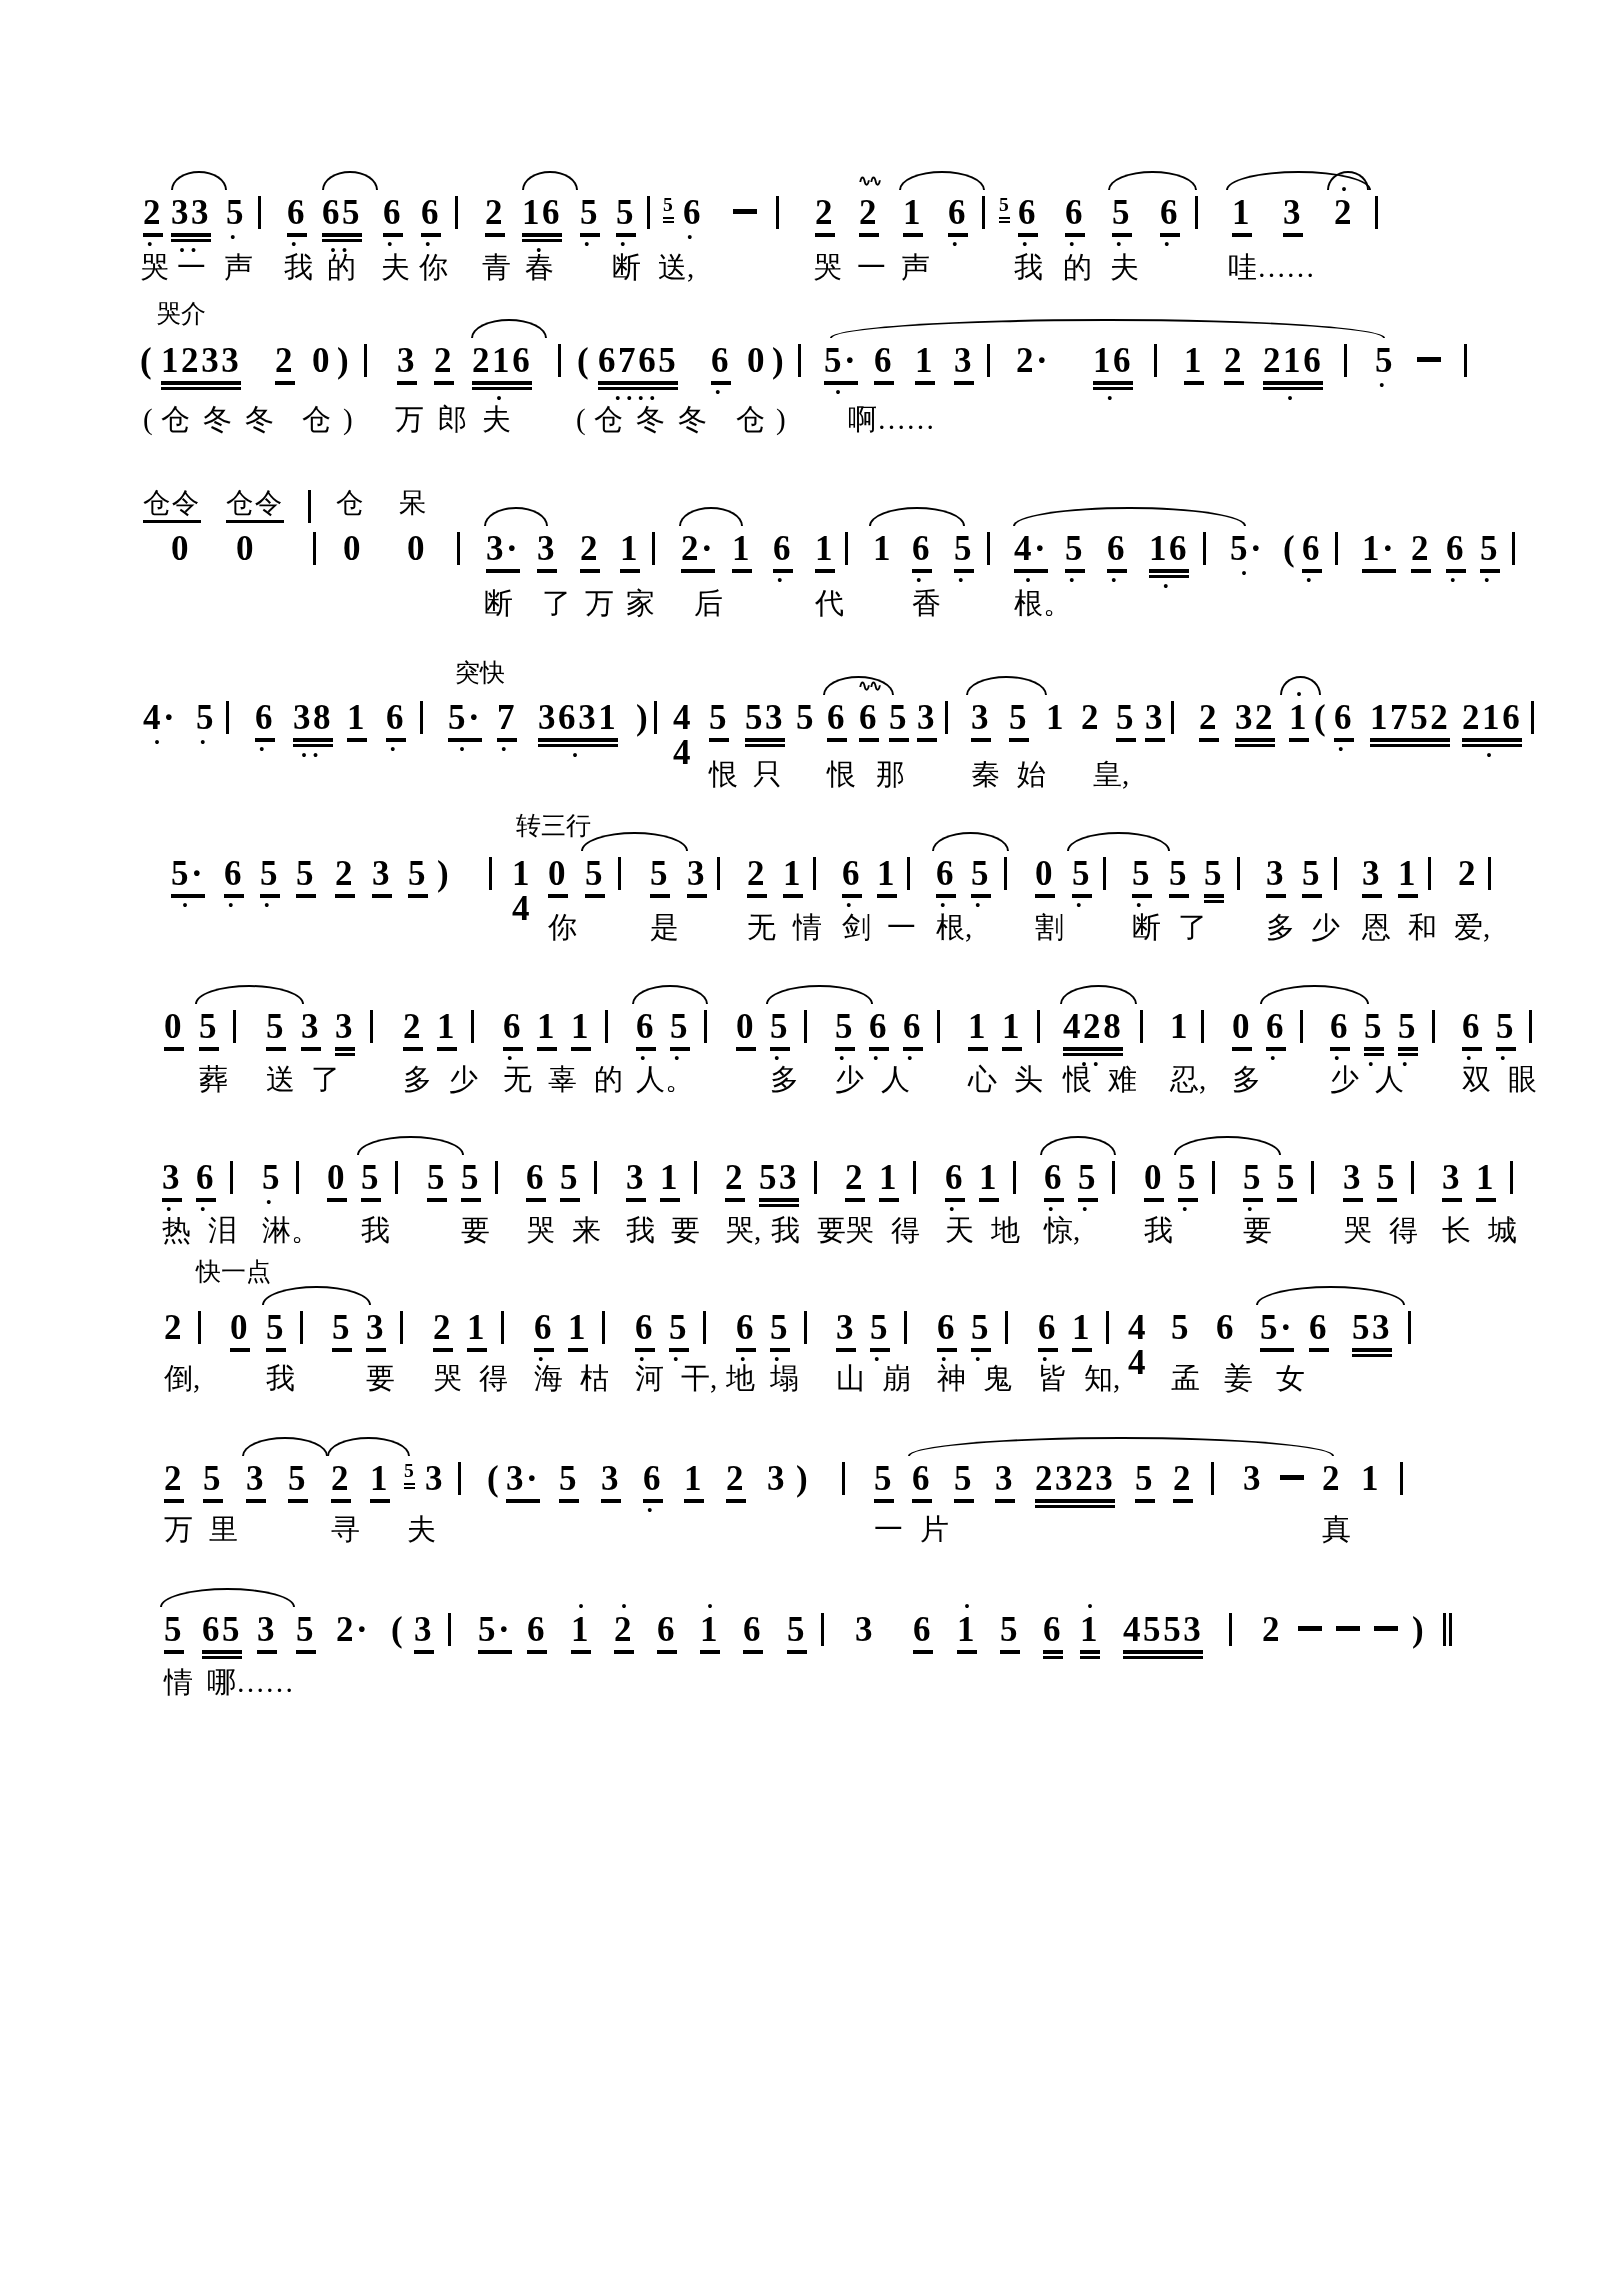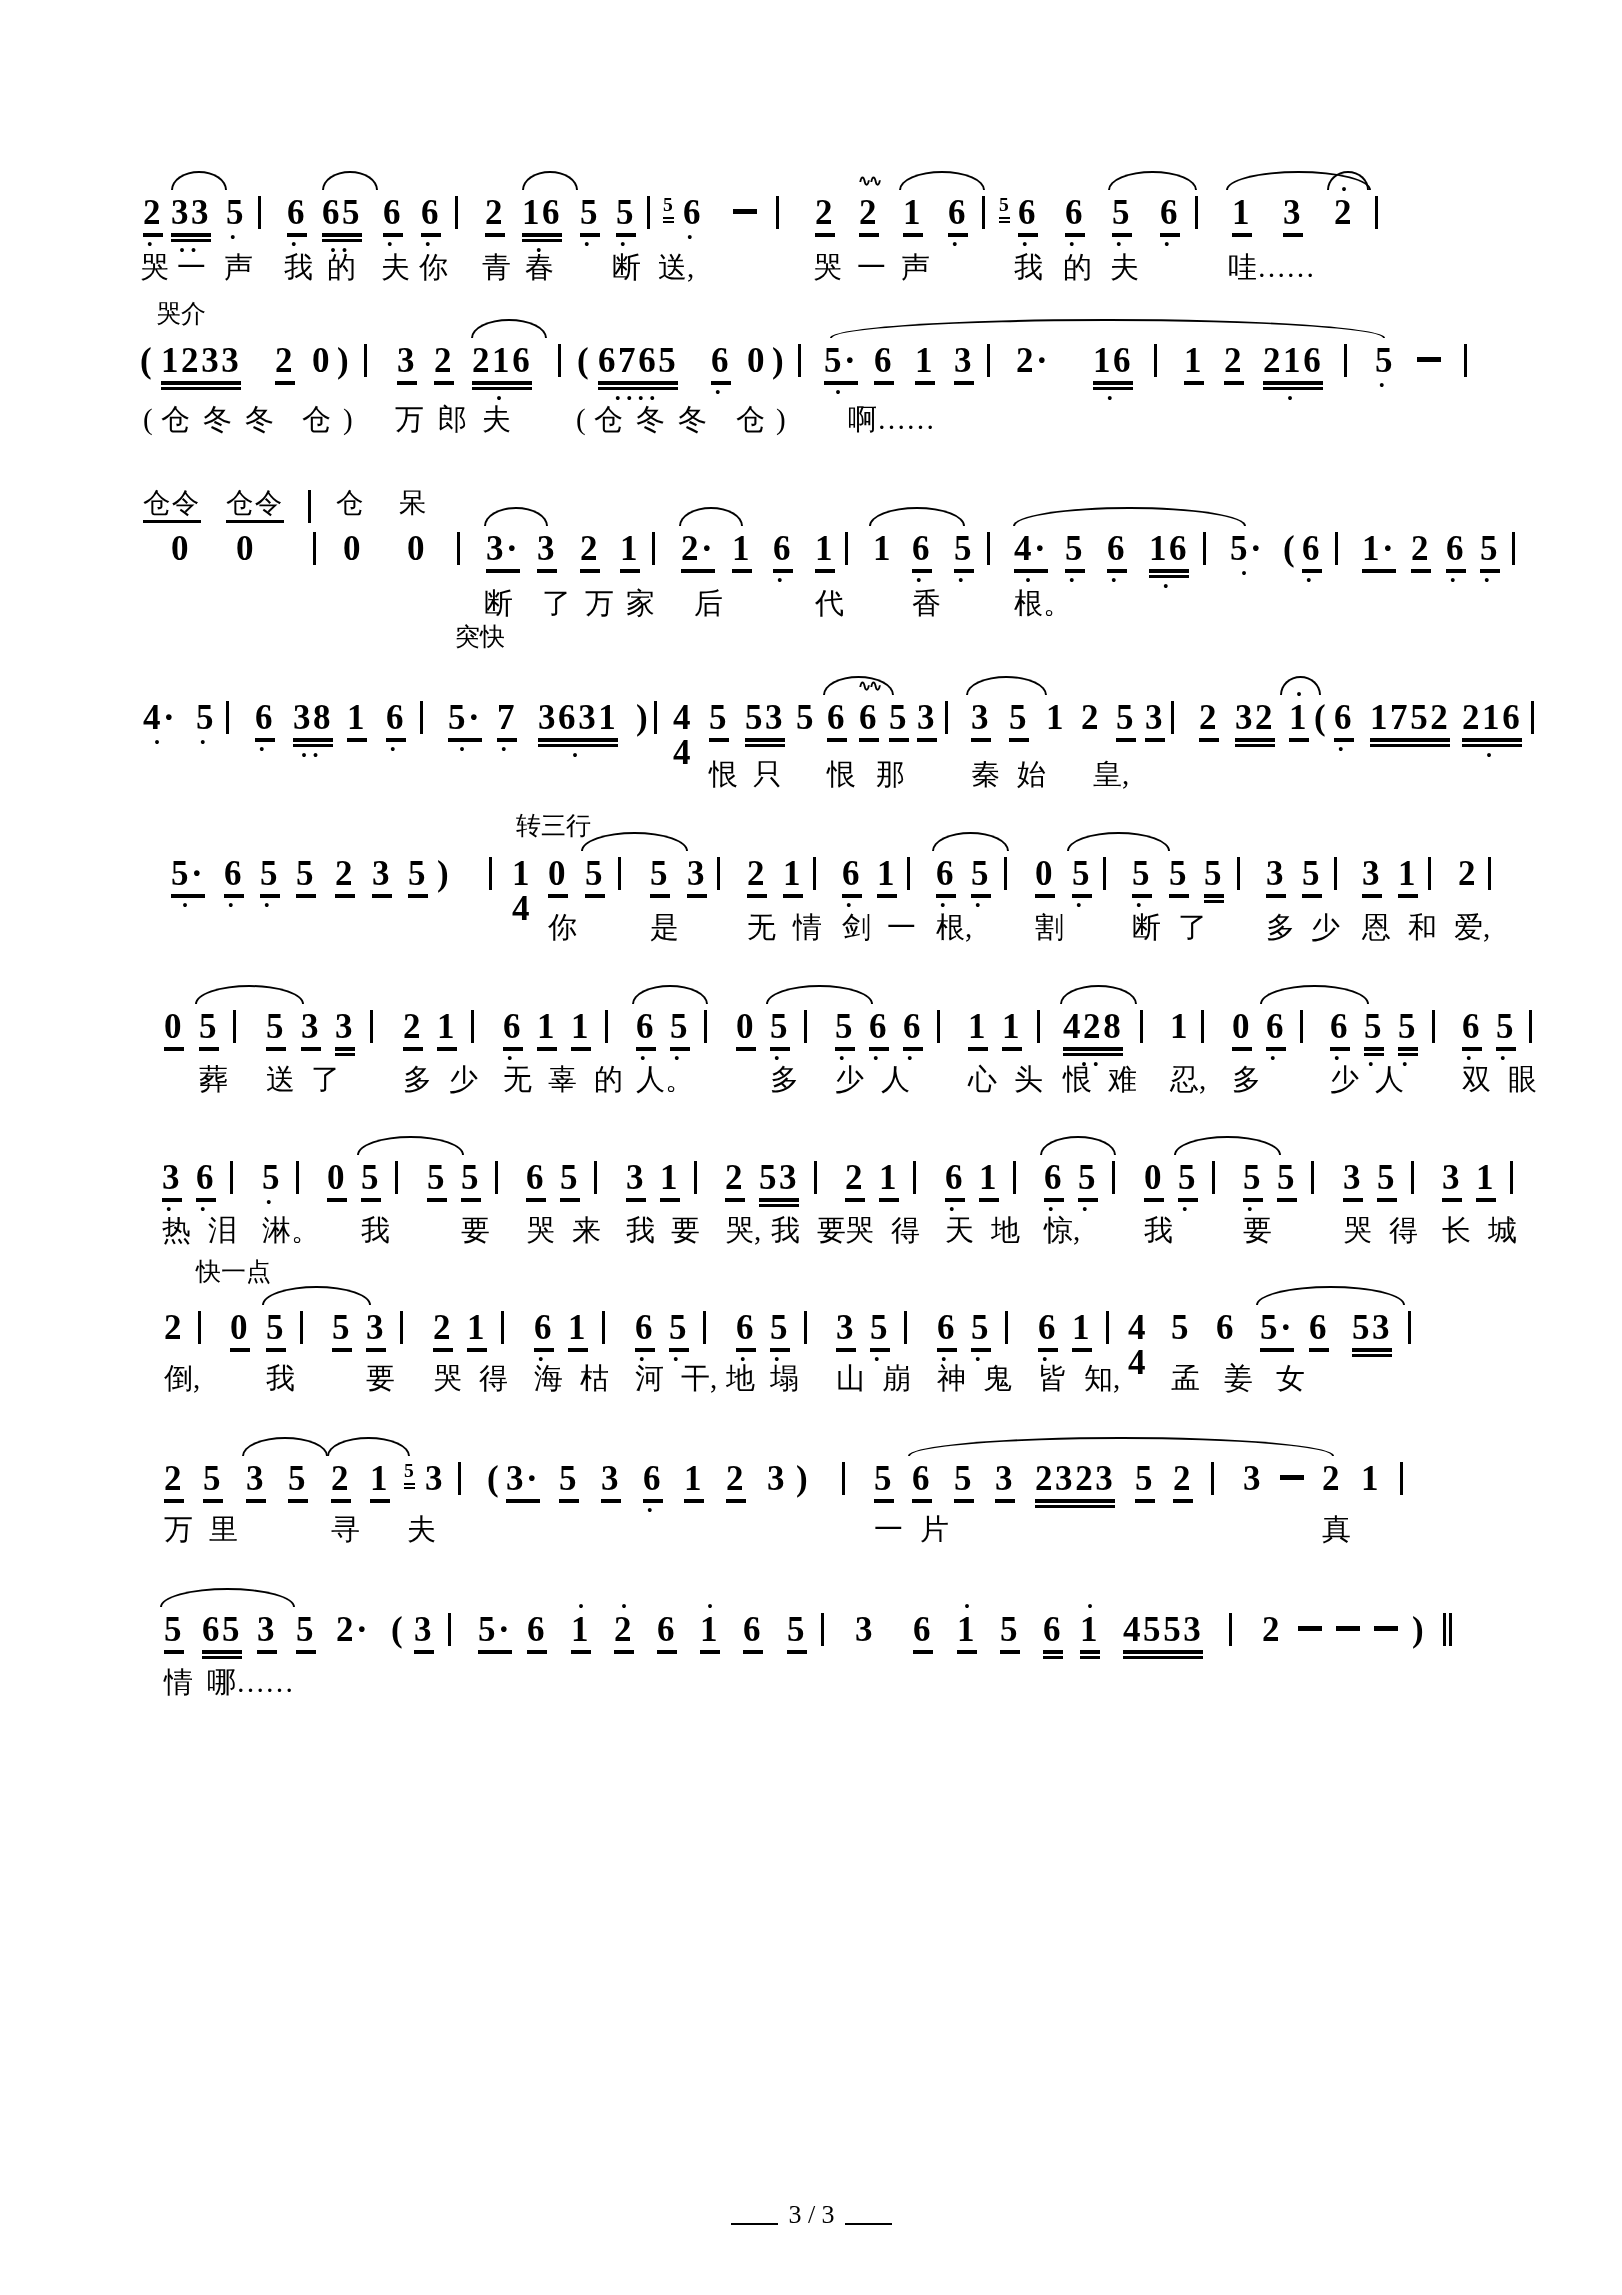--- a/index.html
+++ b/index.html
@@ -1481,23 +1481,18 @@
           <span class="dashbar"></span>
         </span>
         <span class="nt" style="left: 1412px;">
           <span class="num">)</span>
         </span>
         <span class="bar dbl" style="left: 1449px;"></span>
         <span class="lyr" style="left: 164px; top: 54px;">情</span>
         <span class="lyr" style="left: 207px; top: 54px;">哪……</span>
       </div>
       <span class="ann" style="left: 156px; top: 297px;">哭介</span>
-      <span class="ann" style="left: 455px; top: 620px;">突快</span>
+      <span class="ann" style="left: 455px; top: 656px;">突快</span>
       <span class="ann" style="left: 516px; top: 809px;">转三行</span>
       <span class="ann" style="left: 196px; top: 1255px;">快一点</span>
     </div>
-  <div class="footer">
-    <span class="fdash"></span>
-    <span>3 / 3</span>
-    <span class="fdash"></span>
-  </div>
 </div>
 
 
 </body></html>

